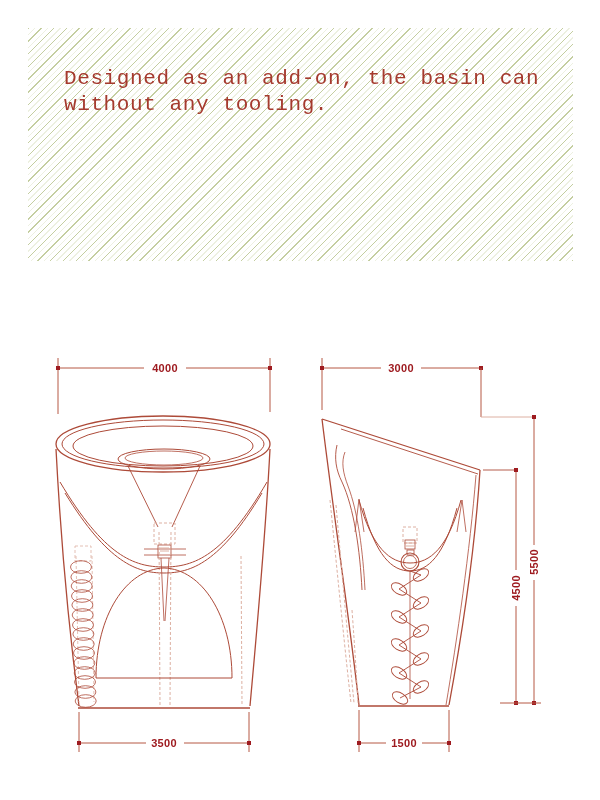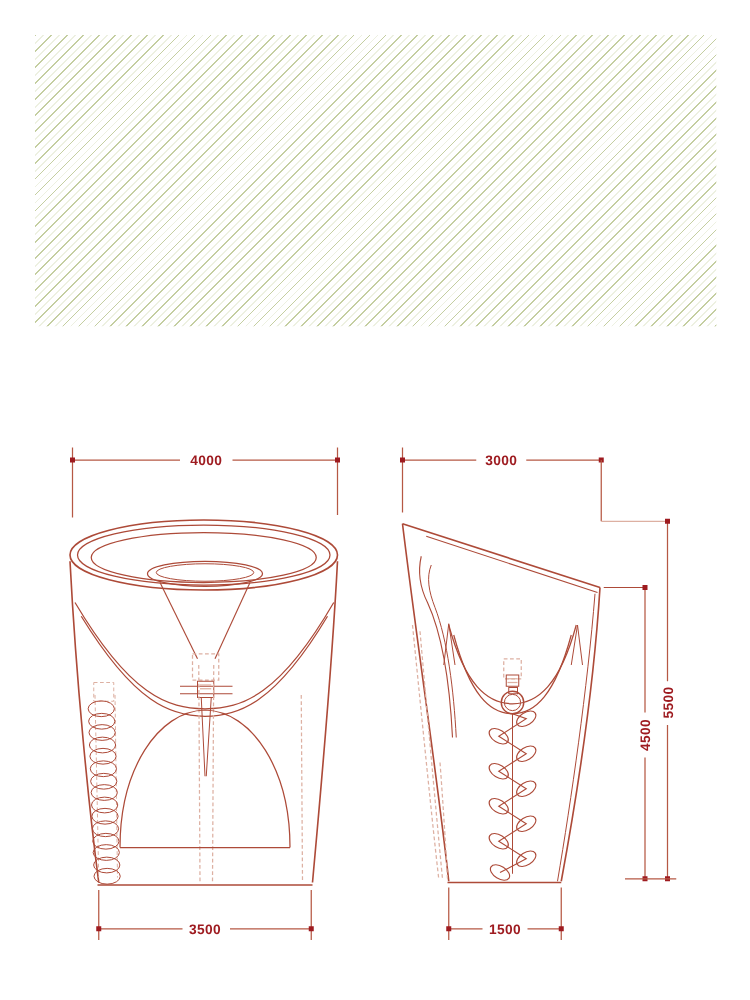--- a/index.html
+++ b/index.html
@@ -29,21 +29,21 @@
   .dim-line{stroke:#b65844;fill:none;stroke-width:1;}
   .dash{stroke-dasharray:3 2;}
   .dot{fill:#9e1b20;stroke:none;}
 </style>
 </head>
 <body>
 
 <div class="page">
 
   <div class="hatch-panel">
-    <div class="caption"></div>
+    <div class="caption"><div>Designed as an add-on, the basin can</div><div>without any tooling.</div></div>
   </div>
 
   <svg width="600" height="800" viewBox="0 0 600 800" style="position:absolute;left:0;top:0;">
 
     <g>
 
       <g>
         <line class="dim-line" x1="58" y1="358" x2="58" y2="414"></line>
         <line class="dim-line" x1="270" y1="358" x2="270" y2="412"></line>
         <line class="dim-line" x1="58" y1="368" x2="144" y2="368"></line>

